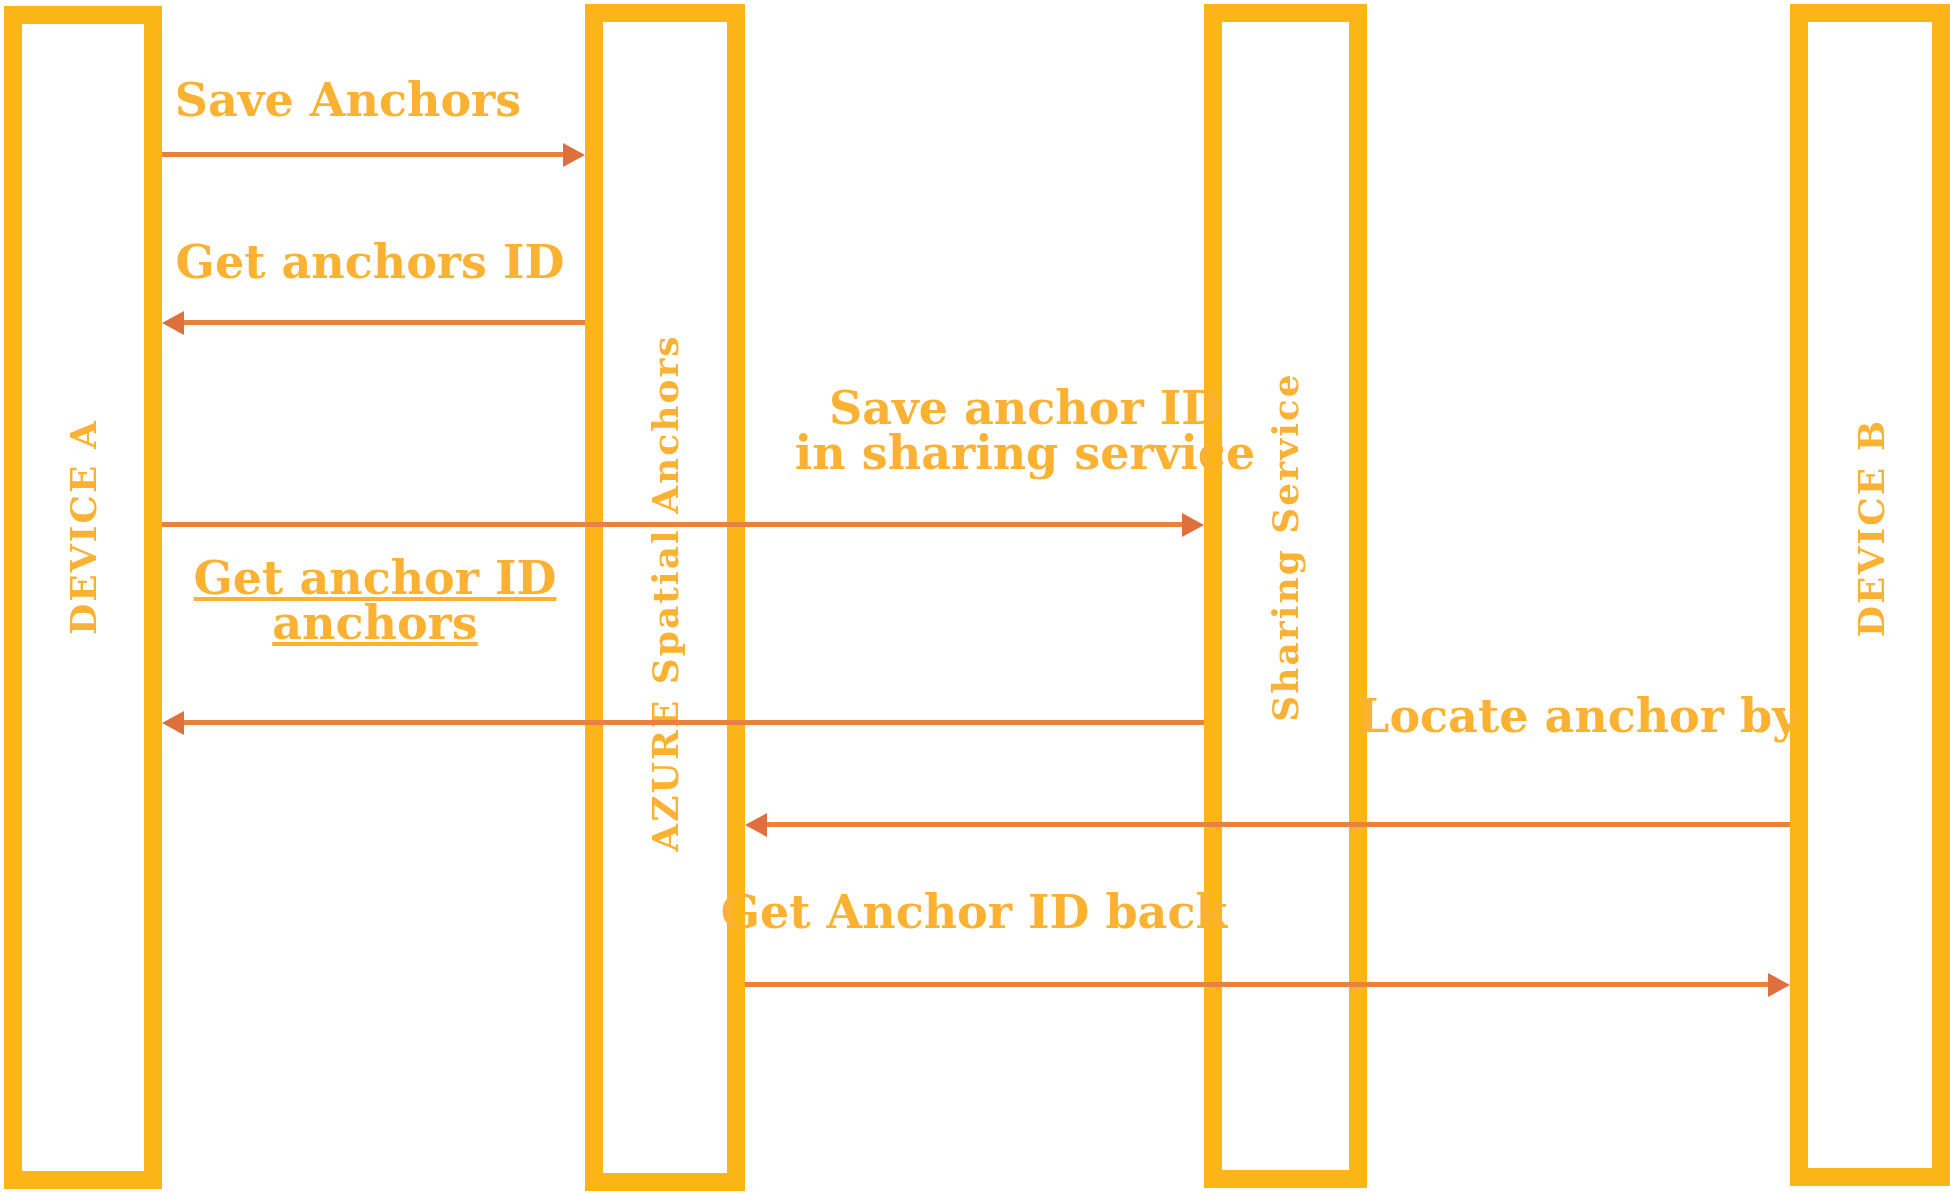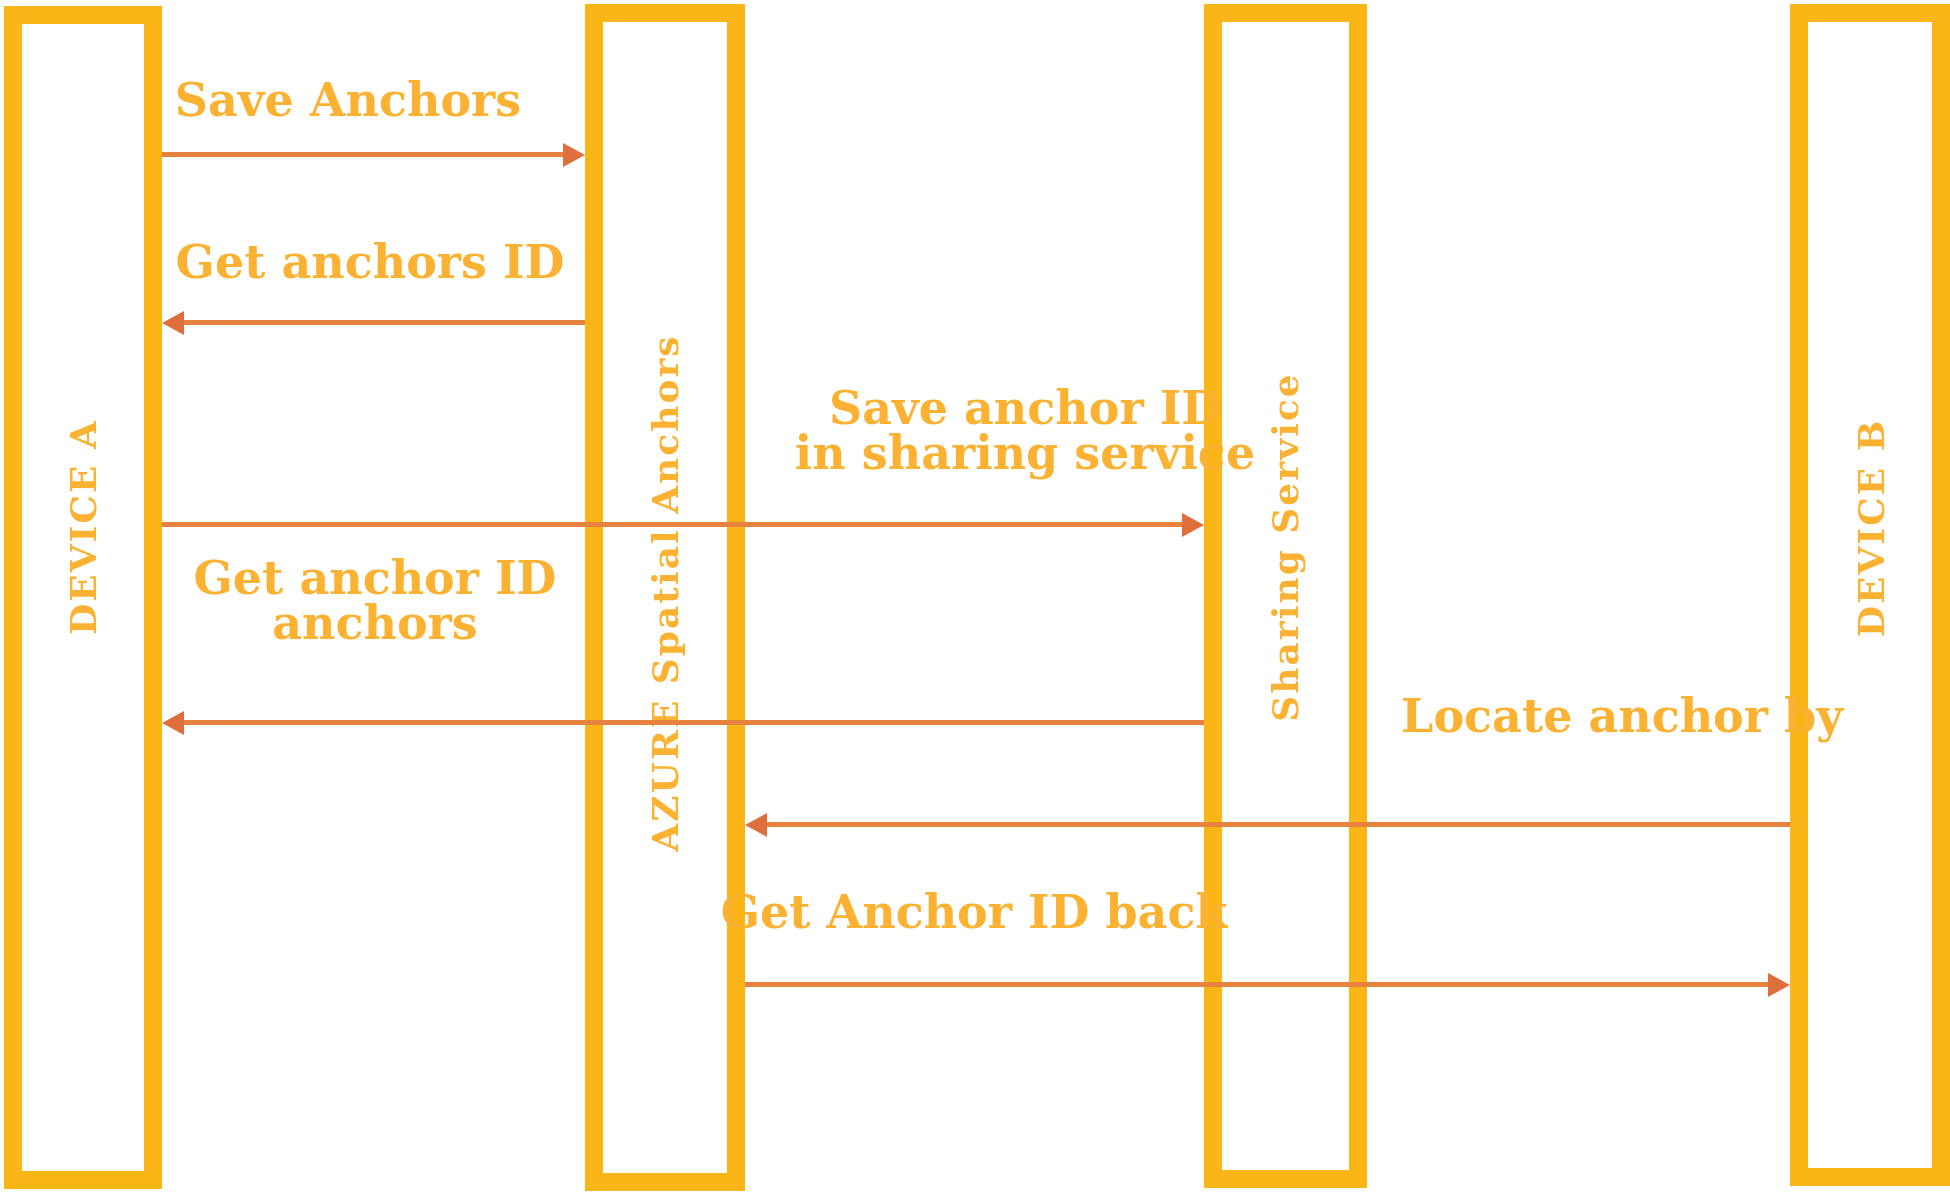--- a/index.html
+++ b/index.html
@@ -52,22 +52,22 @@
     font-weight:bold;
     font-size:46px;
     line-height:45px;
     white-space:nowrap;
     z-index:4;
   }
   .msg-label .line{display:block;}
   .m1{left:348px;top:78px;}
   .m2{left:370px;top:240px;}
   .m3{left:985px;top:386px;margin-left:40px;}
-  .m4{left:375px;top:556px;}
-  .m5{left:1622px;top:694px;}
+  .m4{left:375px;top:556px;text-decoration:underline;}
+  .m5{left:1578px;top:694px;}
   .m6{left:974px;top:890px;}
   
   .arrow-line{
     position:absolute;
     height:5px;
     background:var(--arrow-line);
     z-index:3;
   }
   .arrow-head{
     position:absolute;

